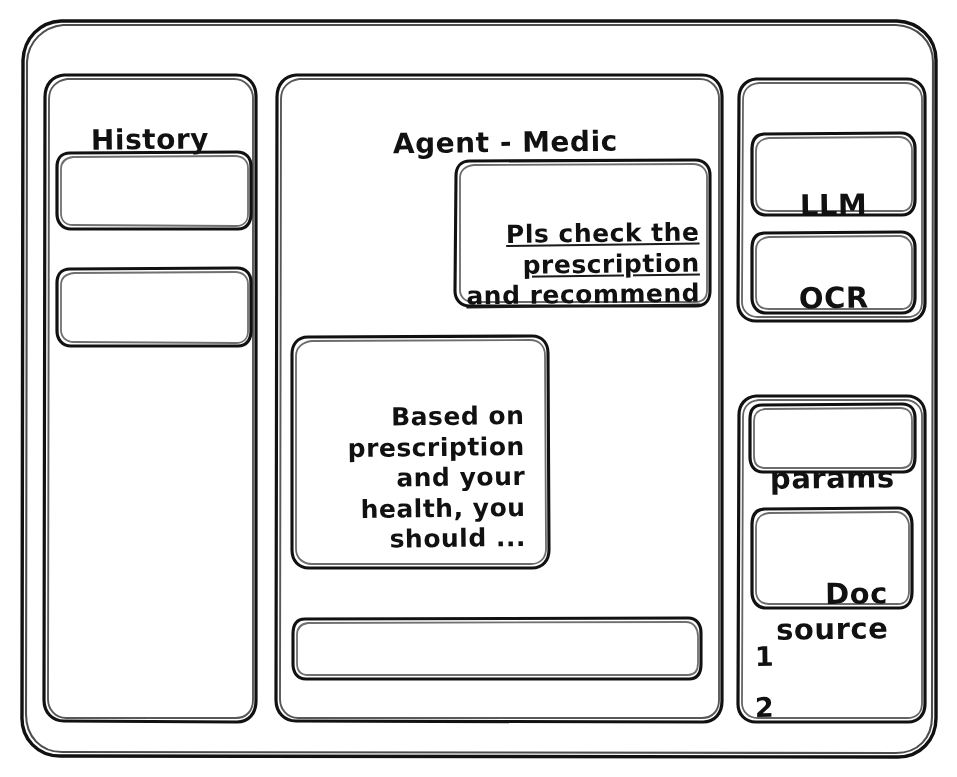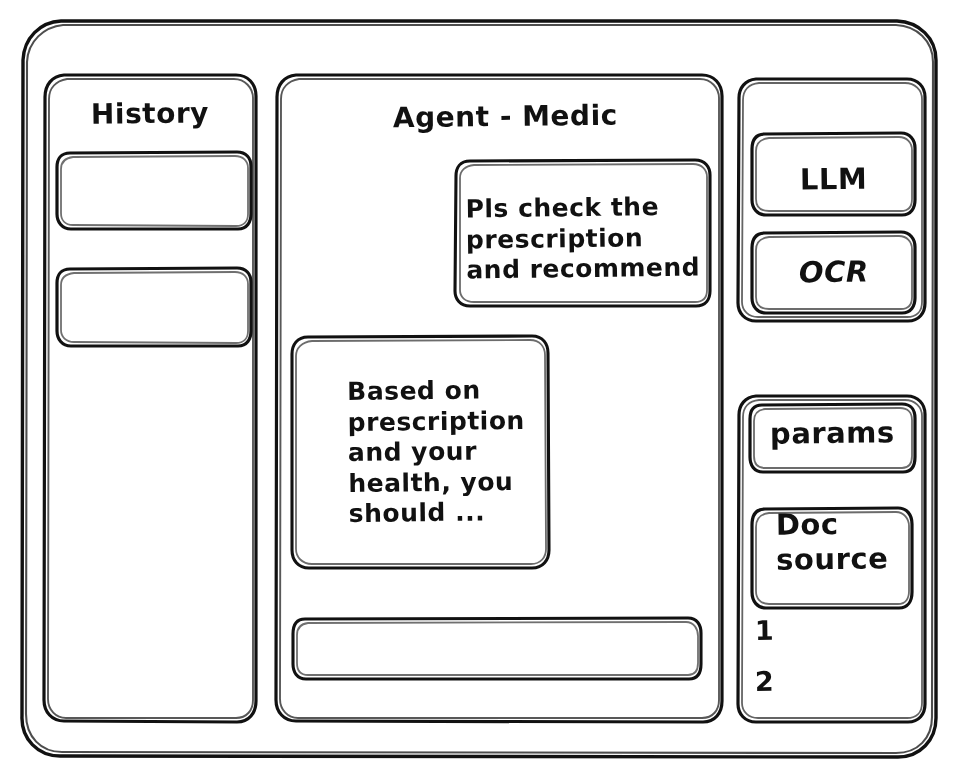--- a/index.html
+++ b/index.html
@@ -24,21 +24,22 @@
     pointer-events: none;
   }
   .sketch-layer svg { display: block; }
 
   .node {
     position: absolute;
     box-sizing: border-box;
     display: flex;
     align-items: center;
     justify-content: center;
-    text-align: left;
+    text-align: right;
+    margin-top: 26px;
   }
 
   
   .hand {
     font-family: "DejaVu Sans", sans-serif;
     font-weight: 600;
     letter-spacing: 0.5px;
     transform: rotate(-0.7deg);
     line-height: 1.22;
     color: #111111;
@@ -53,31 +54,31 @@
   
   #window-frame   { left: 20px;  top: 20px;  width: 917px; height: 737px; }
 
   #history-panel  { left: 44px;  top: 74px;  width: 212px; height: 648px; }
   #history-title  { left: 44px;  top: 94px;  width: 212px; height: 40px; }
   #history-item-1 { left: 57px;  top: 152px; width: 194px; height: 77px; }
   #history-item-2 { left: 57px;  top: 268px; width: 194px; height: 78px; }
 
   #chat-panel     { left: 276px; top: 74px;  width: 446px; height: 648px; }
   #chat-title     { left: 276px; top: 96px;  width: 458px; height: 42px; }
-  #user-bubble    { left: 455px; top: 160px; width: 255px; height: 158px; }
+  #user-bubble    { left: 455px; top: 160px; width: 255px; height: 158px; text-decoration: underline; }
   #agent-bubble   { left: 292px; top: 336px; width: 257px; height: 232px; padding-left: 32px; }
   #composer       { left: 293px; top: 618px; width: 408px; height: 61px; }
 
   #tools-group-a  { left: 738px; top: 78px;  width: 187px; height: 243px; }
   #btn-llm        { left: 752px; top: 133px; width: 163px; height: 93px; }
-  #btn-ocr        { left: 752px; top: 232px; width: 163px; height: 81px; font-style: italic; }
+  #btn-ocr        { left: 752px; top: 232px; width: 163px; height: 81px; }
 
   #tools-group-b  { left: 738px; top: 395px; width: 187px; height: 327px; }
-  #btn-params     { left: 749px; top: 400px; width: 166px; height: 68px; }
-  #btn-docsource  { left: 752px; top: 492px; width: 160px; height: 100px; }
+  #btn-params     { left: 749px; top: 419px; width: 166px; height: 68px; }
+  #btn-docsource  { left: 752px; top: 536px; width: 160px; height: 100px; }
   #doc-item-1     { left: 755px; top: 614px; width: 60px;  height: 34px; justify-content: flex-start; }
   #doc-item-2     { left: 755px; top: 664px; width: 60px;  height: 36px; justify-content: flex-start; }
 
   .node.left-align { justify-content: flex-start; }
 </style>
 </head>
 <body>
 
 <div class="sketch-layer">
 <svg width="957" height="777" viewBox="0 0 957 777" xmlns="http://www.w3.org/2000/svg" fill="none" stroke="#111111" stroke-linecap="round" stroke-linejoin="round">

